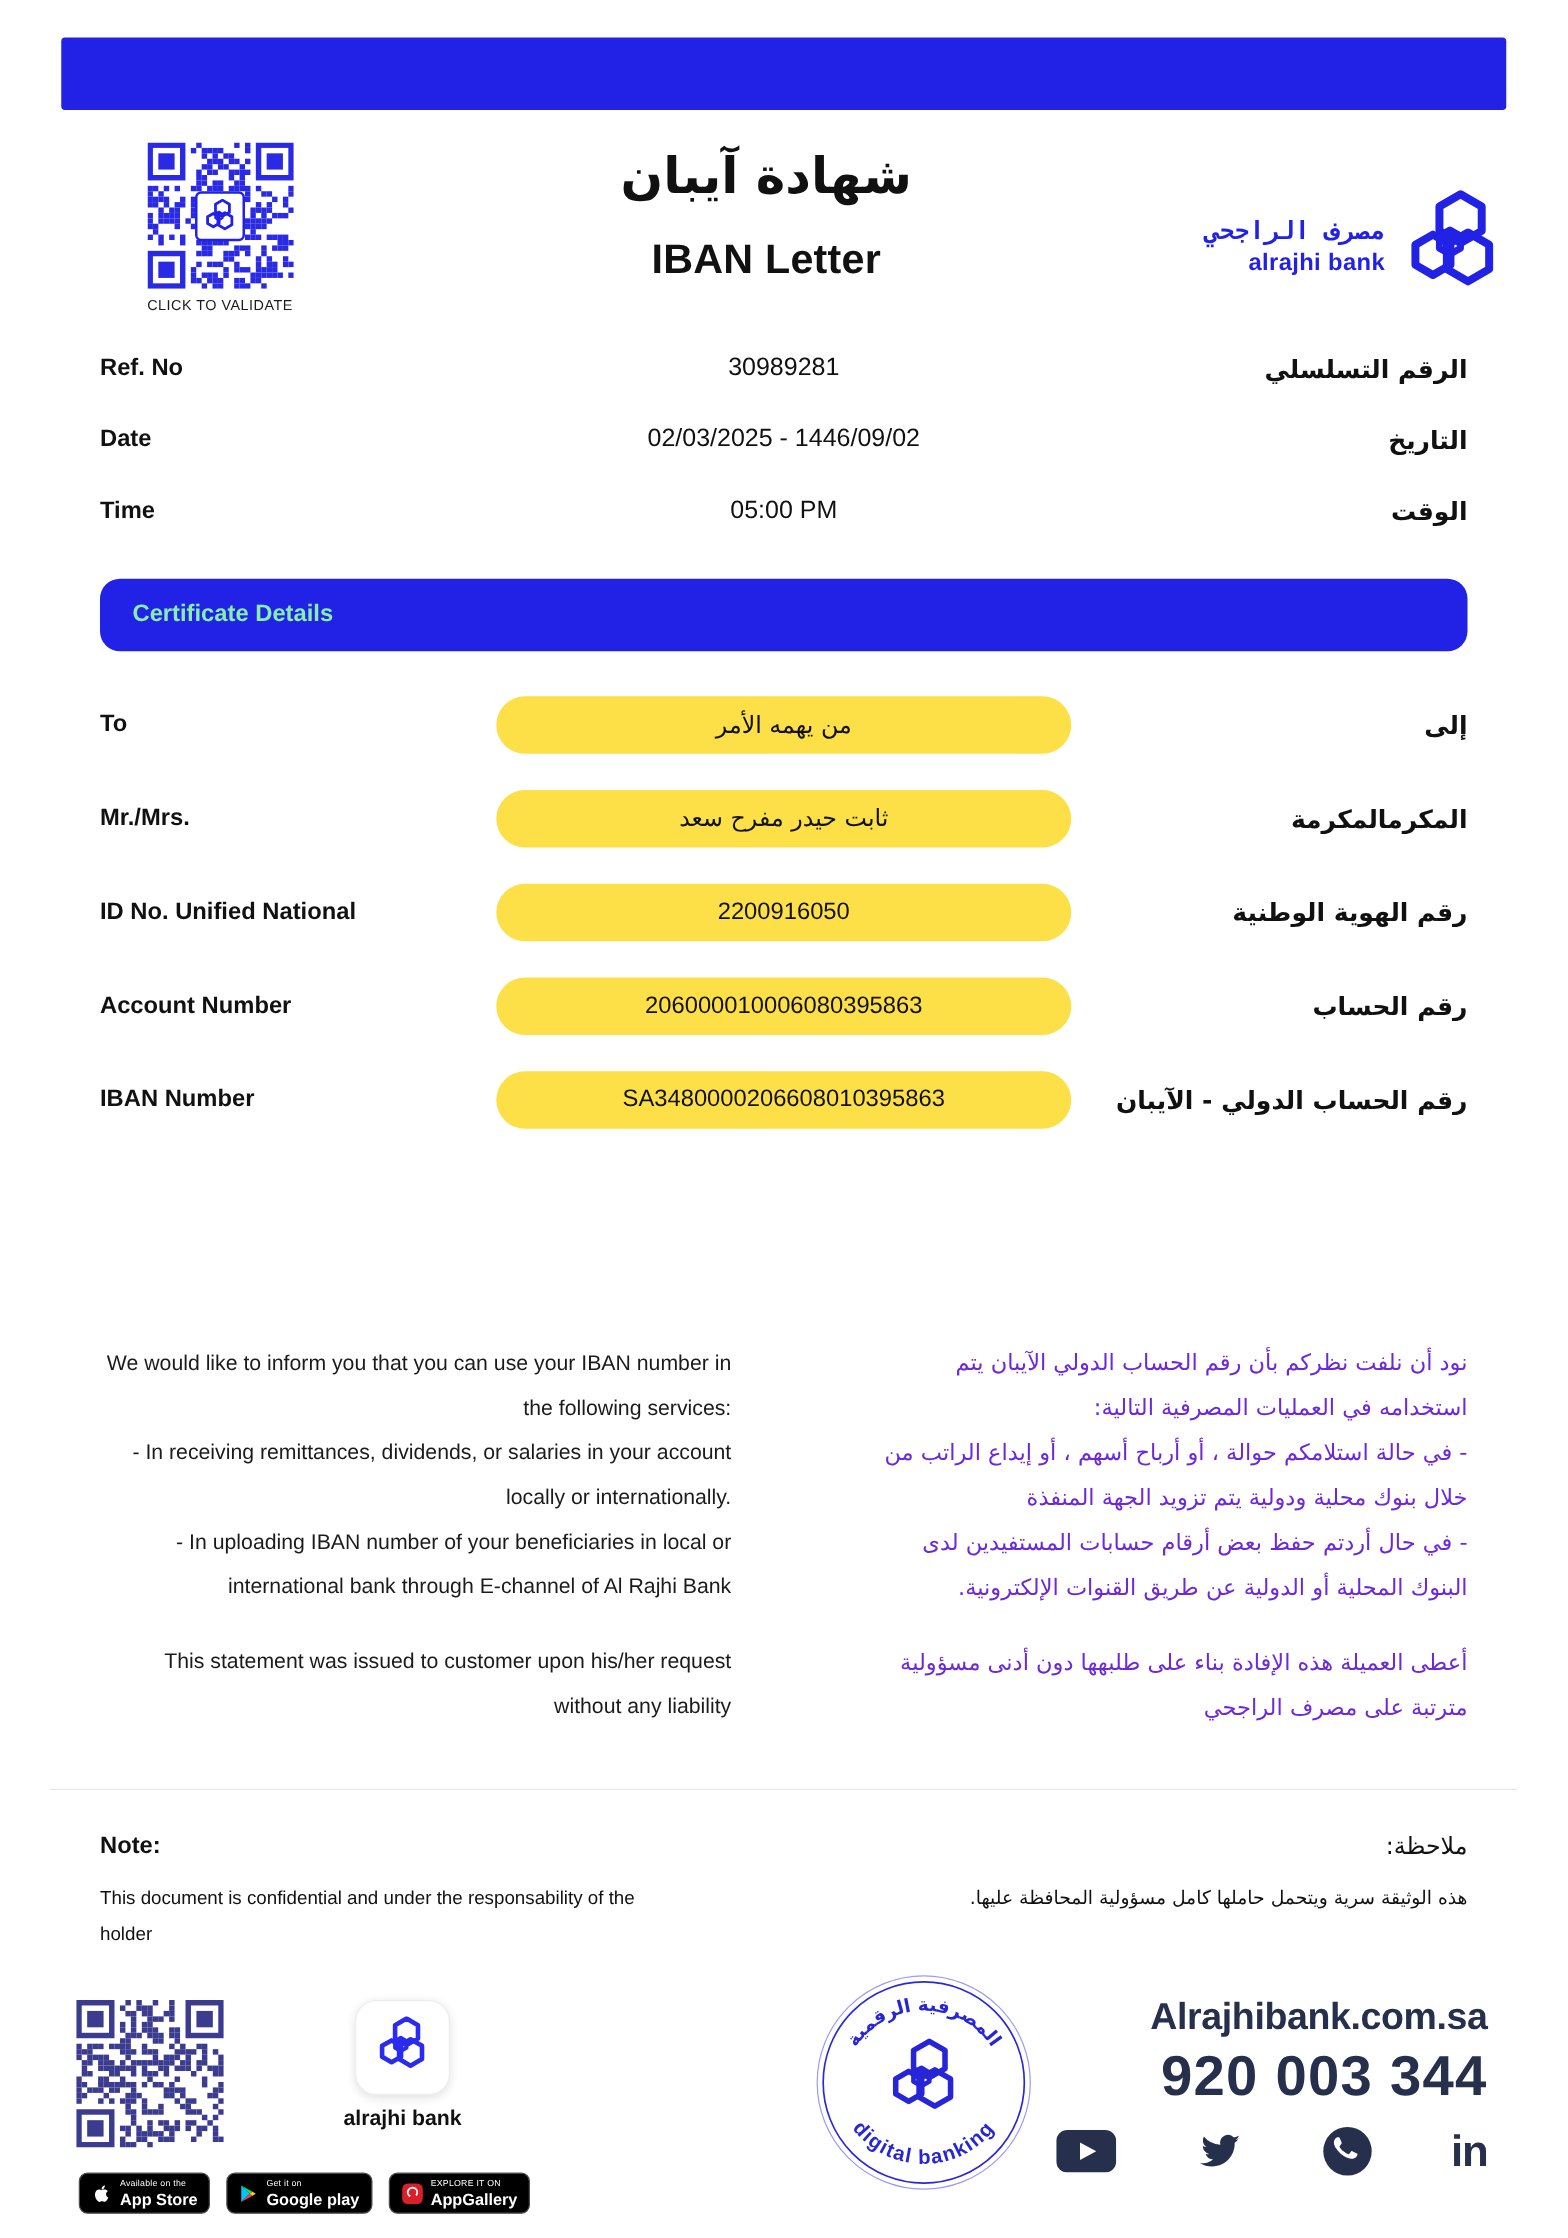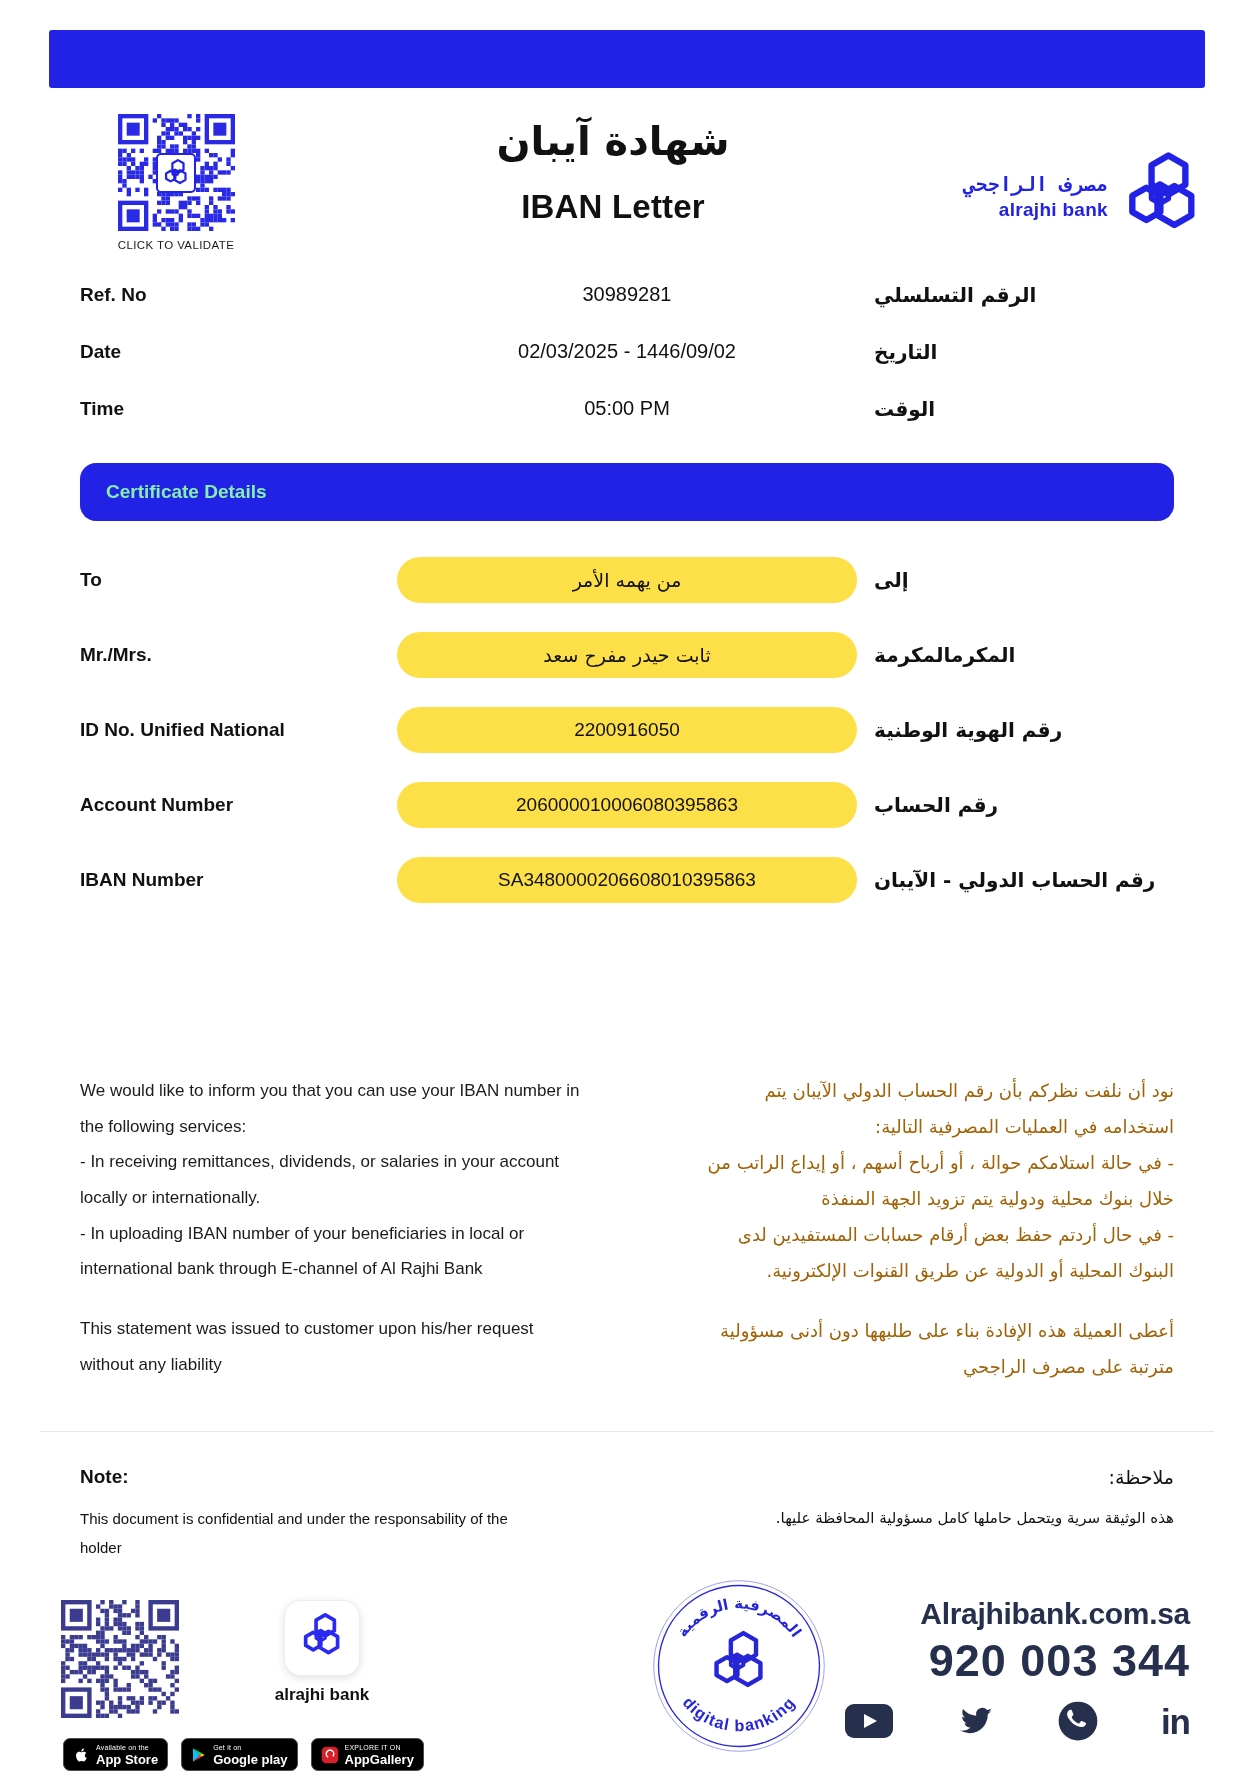--- a/index.html
+++ b/index.html
@@ -23,38 +23,38 @@
   .title-en{margin-top:24px;font-size:33px;font-weight:700;letter-spacing:.2px;}
   .logoblock{width:250px;margin-top:40px;display:flex;align-items:center;justify-content:flex-end;gap:12px;}
   .wordmark{text-align:right;color:#2222e6;}
   .wm-ar{font-size:20px;font-weight:700;font-family:Liberation Mono, monospace;}
   .wm-en{font-size:19px;font-weight:600;letter-spacing:.3px;margin-top:2px;}
 
   
   .row3{display:flex;align-items:center;padding:0 80px;}
   .row3 .cl{width:300px;font-weight:600;font-size:19px;}
   .row3 .cc{flex:1;text-align:center;font-size:20px;}
-  .row3 .cr{width:300px;text-align:left;font-weight:700;font-size:20px;
+  .row3 .cr{width:300px;text-align:right;font-weight:700;font-size:20px;
             font-family:"DejaVu Sans",sans-serif;direction:rtl;}
   .meta{margin-top:2px;}
   .meta .row3{height:57px;}
 
   .banner{margin:26px 80px 0;height:58px;background:#2222e6;border-radius:16px;
           display:flex;align-items:center;padding-left:26px;box-sizing:border-box;
           color:#86efac;font-size:19px;font-weight:700;}
 
   .details{margin-top:36px;}
   .details .row3{height:46px;margin-bottom:29px;}
   .pill{display:flex;align-items:center;justify-content:center;width:460px;height:46px;
         margin:0 auto;background:#fde047;border-radius:23px;font-size:19px;}
 
   
   .body2col{margin-top:170px;padding:0 80px;display:flex;justify-content:space-between;min-height:352px;box-sizing:border-box;}
-  .encol{width:505px;font-size:17px;line-height:2.1;color:#1b1b1b;}
-  .arcol{width:480px;font-size:18px;line-height:2.0;text-align:right;color:#a16207;}
+  .encol{width:505px;font-size:17px;line-height:2.1;color:#1b1b1b;text-align:right;}
+  .arcol{width:480px;font-size:18px;line-height:2.0;text-align:right;color:#6d28d9;}
   .para{white-space:pre-line;margin:0;}
   .para + .para{margin-top:24px;}
 
   .divider{margin:6px 40px 0;border:none;border-top:1px solid #e7e7e7;}
 
   
   .note{margin-top:34px;padding:0 80px;display:flex;justify-content:space-between;}
   .note-en{width:460px;}
   .note-ar{width:480px;text-align:right;}
   .note-h{font-size:19px;font-weight:700;margin:0;}

